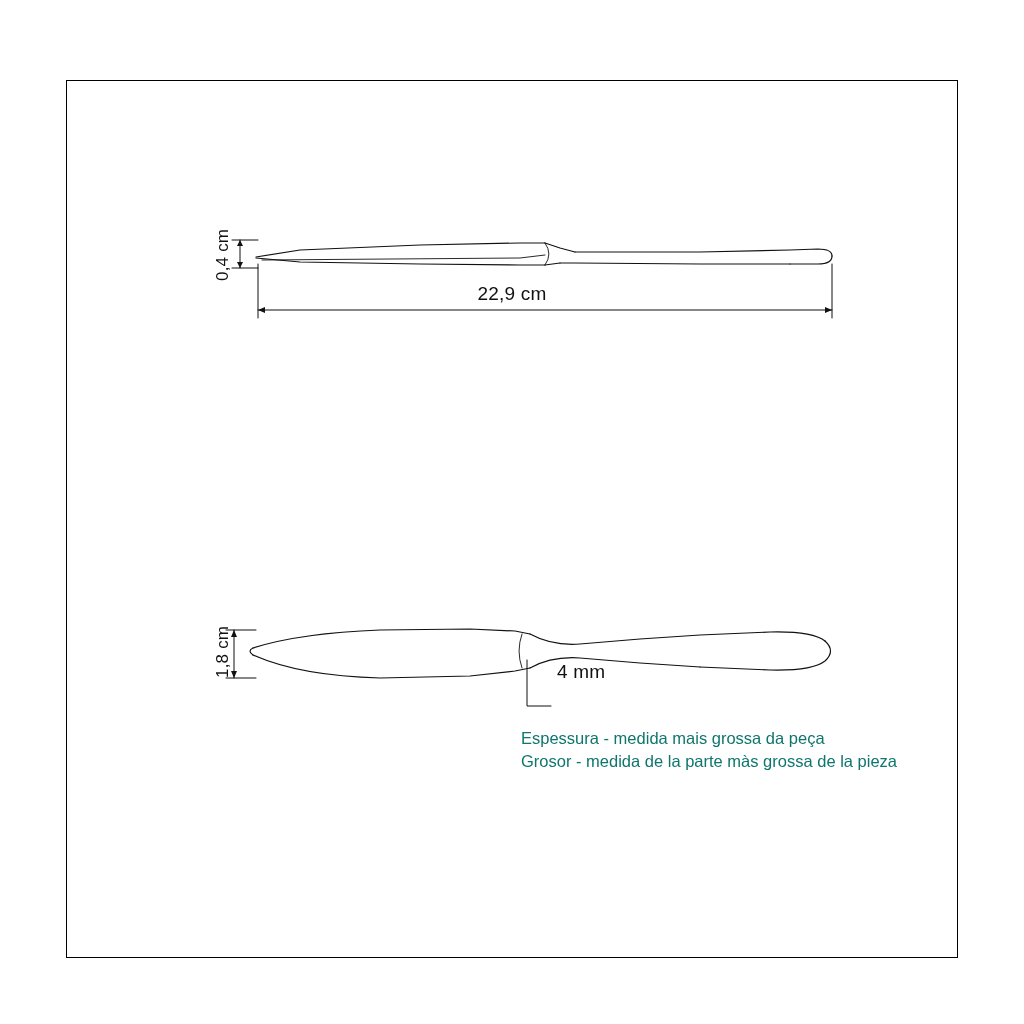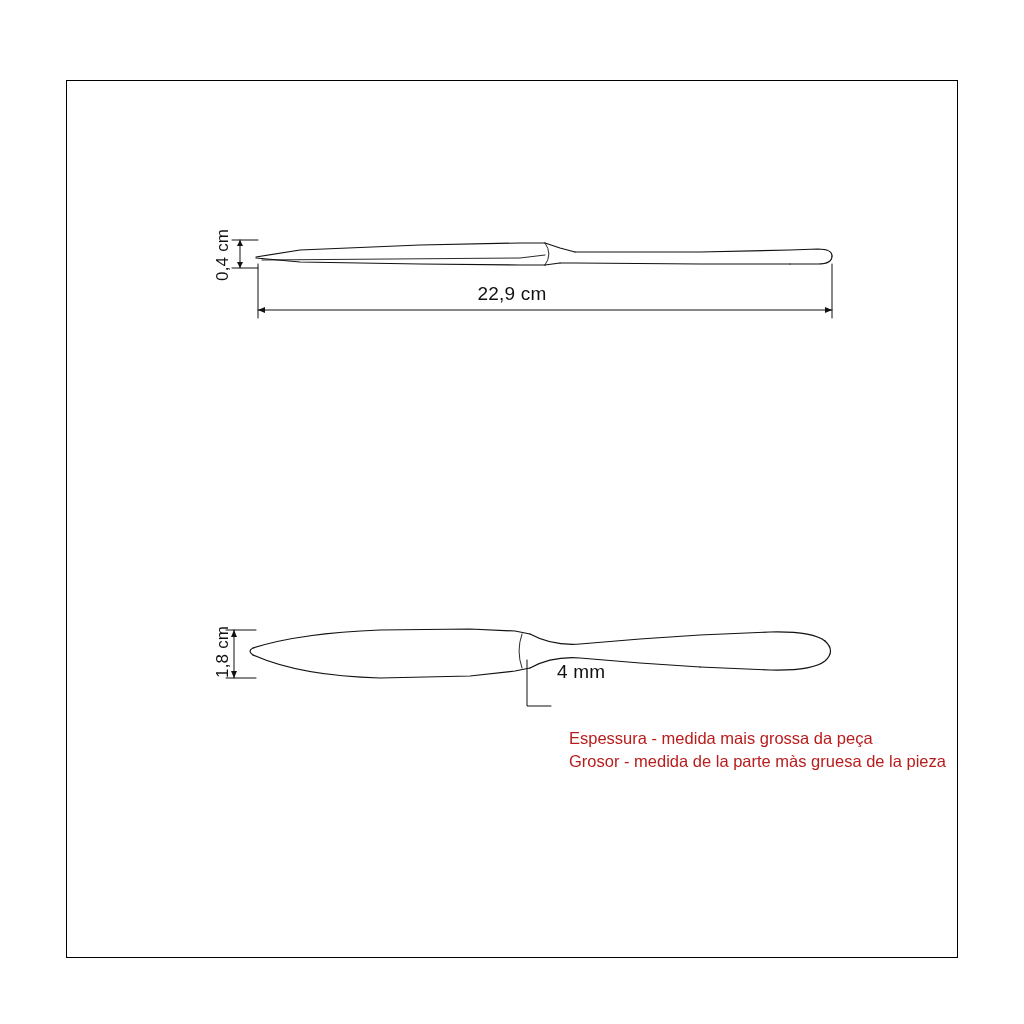--- a/index.html
+++ b/index.html
@@ -66,23 +66,22 @@
     left: 557px;
     top: 661px;
     font-size: 19px;
   }
   .caption-block {
     position: absolute;
     left: 521px;
     top: 727px;
     font-size: 16.5px;
     line-height: 23px;
-    color: #b91c1c;
+    color: #0f766e;
     white-space: nowrap;
-    margin-left: 48px;
   }
   .caption-line { display: block; }
 </style>
 </head>
 <body>
 
 <div id="canvas">
 
   <div class="frame"></div>
 
@@ -167,16 +166,16 @@
   <div class="dim-label" id="label-length">22,9 cm</div>
 
   <div class="dim-label vlabel" id="label-height-top">0,4 cm</div>
 
   <div class="dim-label vlabel" id="label-height-bottom">1,8 cm</div>
 
   <div class="dim-label" id="label-thickness">4 mm</div>
 
   <div class="caption-block">
     <span class="caption-line">Espessura - medida mais grossa da peça</span>
-    <span class="caption-line">Grosor - medida de la parte màs gruesa de la pieza</span>
+    <span class="caption-line">Grosor - medida de la parte màs grossa de la pieza</span>
   </div>
 
 </div>
 
 </body></html>

